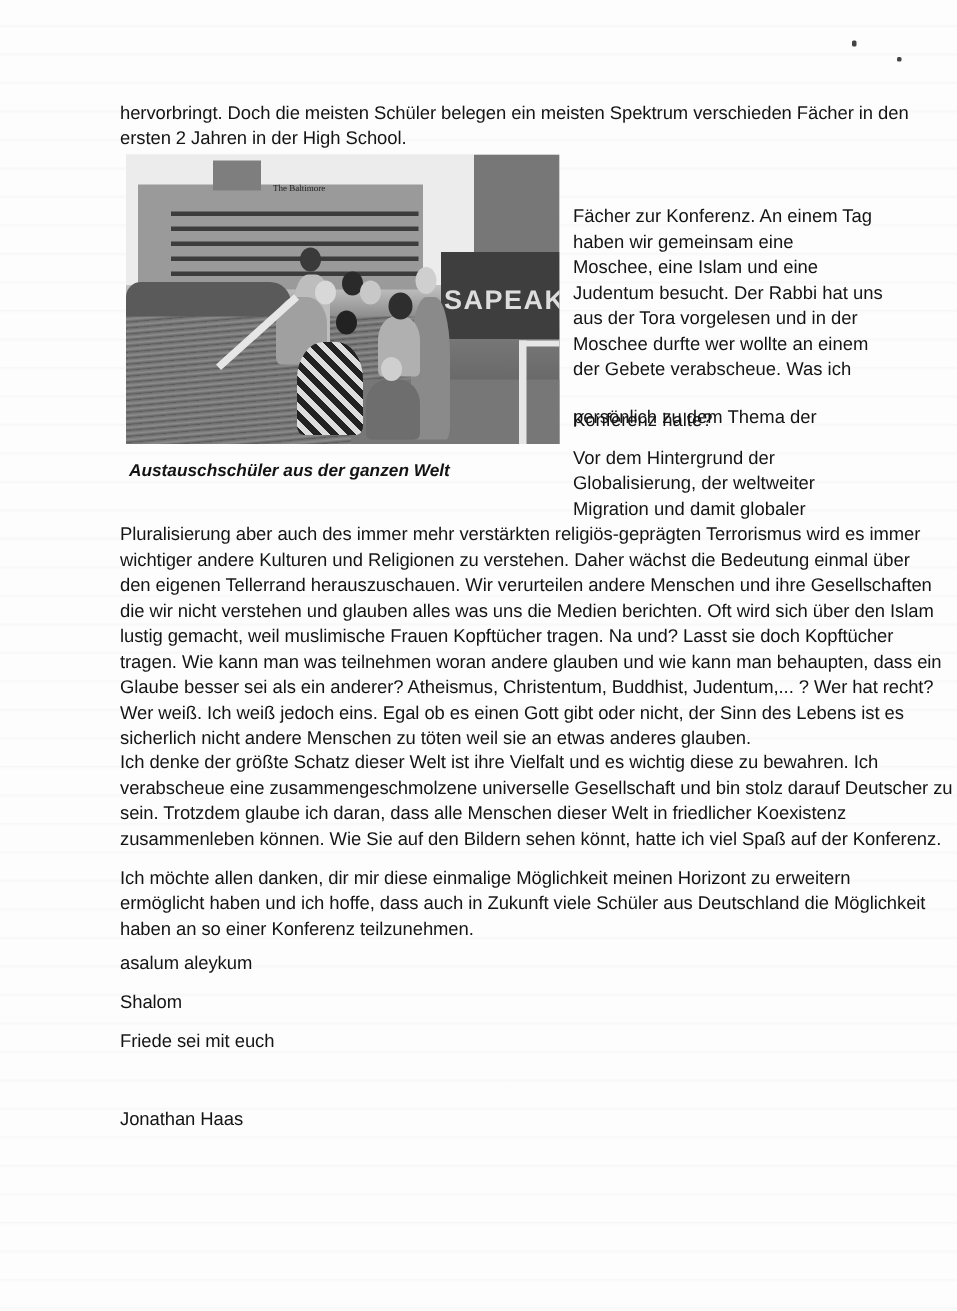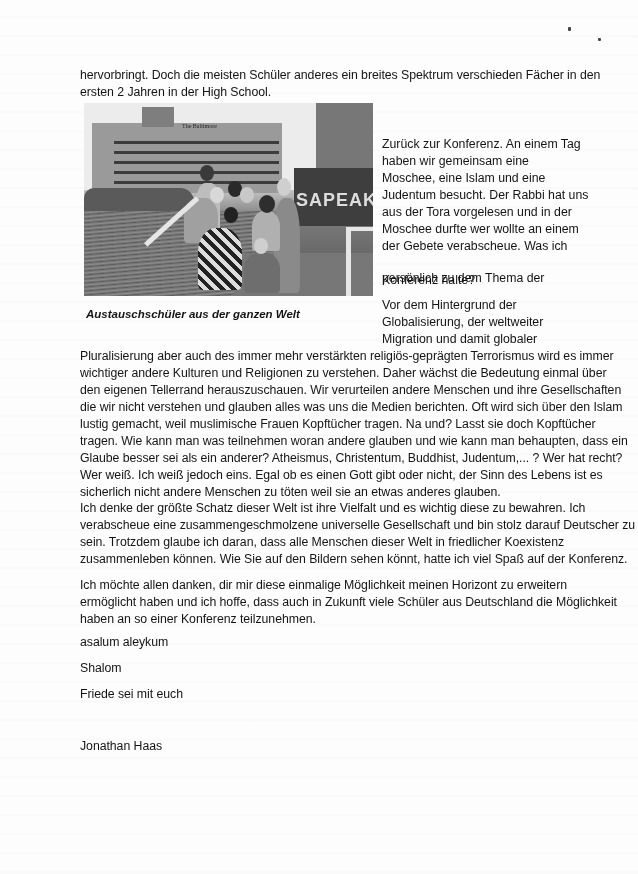--- a/index.html
+++ b/index.html
@@ -31,21 +31,21 @@
     .head { position: absolute; border-radius: 50%; }
   </style>
 </head>
 <body>
 
 <div class="bleed"></div>
 <div class="speck" style="left:568px;top:27px;width:3px;height:4px;"></div>
 <div class="speck" style="left:598px;top:38px;width:3px;height:3px;"></div>
 
 <div>
-  <div class="line" style="top:67px">hervorbringt. Doch die meisten Schüler anderes ein breites Spektrum verschieden Fächer in den</div>
+  <div class="line" style="top:67px">hervorbringt. Doch die meisten Schüler belegen ein meisten Spektrum verschieden Fächer in den</div>
   <div class="line" style="top:84px">ersten 2 Jahren in der High School.</div>
 
   <div class="photo" title="Group photo of exchange students on a pier in front of buildings and a ship">
     <div class="sky"></div>
     <div class="bldg" style="left:8px;top:20px;width:190px;height:70px;background:#9a9a9a;"></div>
     <div class="bldg" style="left:58px;top:4px;width:32px;height:20px;background:#7e7e7e;"></div>
     <div class="win" style="left:30px;top:38px;width:165px;"></div>
     <div class="win" style="left:30px;top:48px;width:165px;"></div>
     <div class="win" style="left:30px;top:58px;width:165px;"></div>
     <div class="win" style="left:30px;top:68px;width:165px;"></div>
@@ -71,21 +71,21 @@
     <div class="head" style="left:140px;top:104px;width:14px;height:16px;background:#222;"></div>
     <div class="person" style="left:160px;top:150px;width:36px;height:40px;background:#6e6e6e;"></div>
     <div class="head" style="left:170px;top:135px;width:14px;height:16px;background:#cfcfcf;"></div>
     <div class="rail" style="left:60px;top:140px;width:70px;height:5px;transform:rotate(-42deg);transform-origin:left top;"></div>
     <div class="rail" style="left:262px;top:124px;width:5px;height:69px;"></div>
     <div class="rail" style="left:262px;top:124px;width:27px;height:4px;"></div>
   </div>
 
   <div class="caption">Austauschschüler aus der ganzen Welt</div>
 
-  <div class="rline" style="top:136px">Zurück zur Konferenz. An einem Tag</div>
+  <div class="rline" style="top:136px">Fächer zur Konferenz. An einem Tag</div>
   <div class="rline" style="top:153px">haben wir gemeinsam eine</div>
   <div class="rline" style="top:170px">Moschee, eine Islam und eine</div>
   <div class="rline" style="top:187px">Judentum besucht. Der Rabbi hat uns</div>
   <div class="rline" style="top:204px">aus der Tora vorgelesen und in der</div>
   <div class="rline" style="top:221px">Moschee durfte wer wollte an einem</div>
   <div class="rline" style="top:238px">der Gebete verabscheue. Was ich</div>
   <div class="rline" style="top:270px">persönlich zu dem Thema der</div>
   <div class="rline" style="top:272px">Konferenz halte?</div>
 
   <div class="rline" style="top:297px">Vor dem Hintergrund  der</div>

